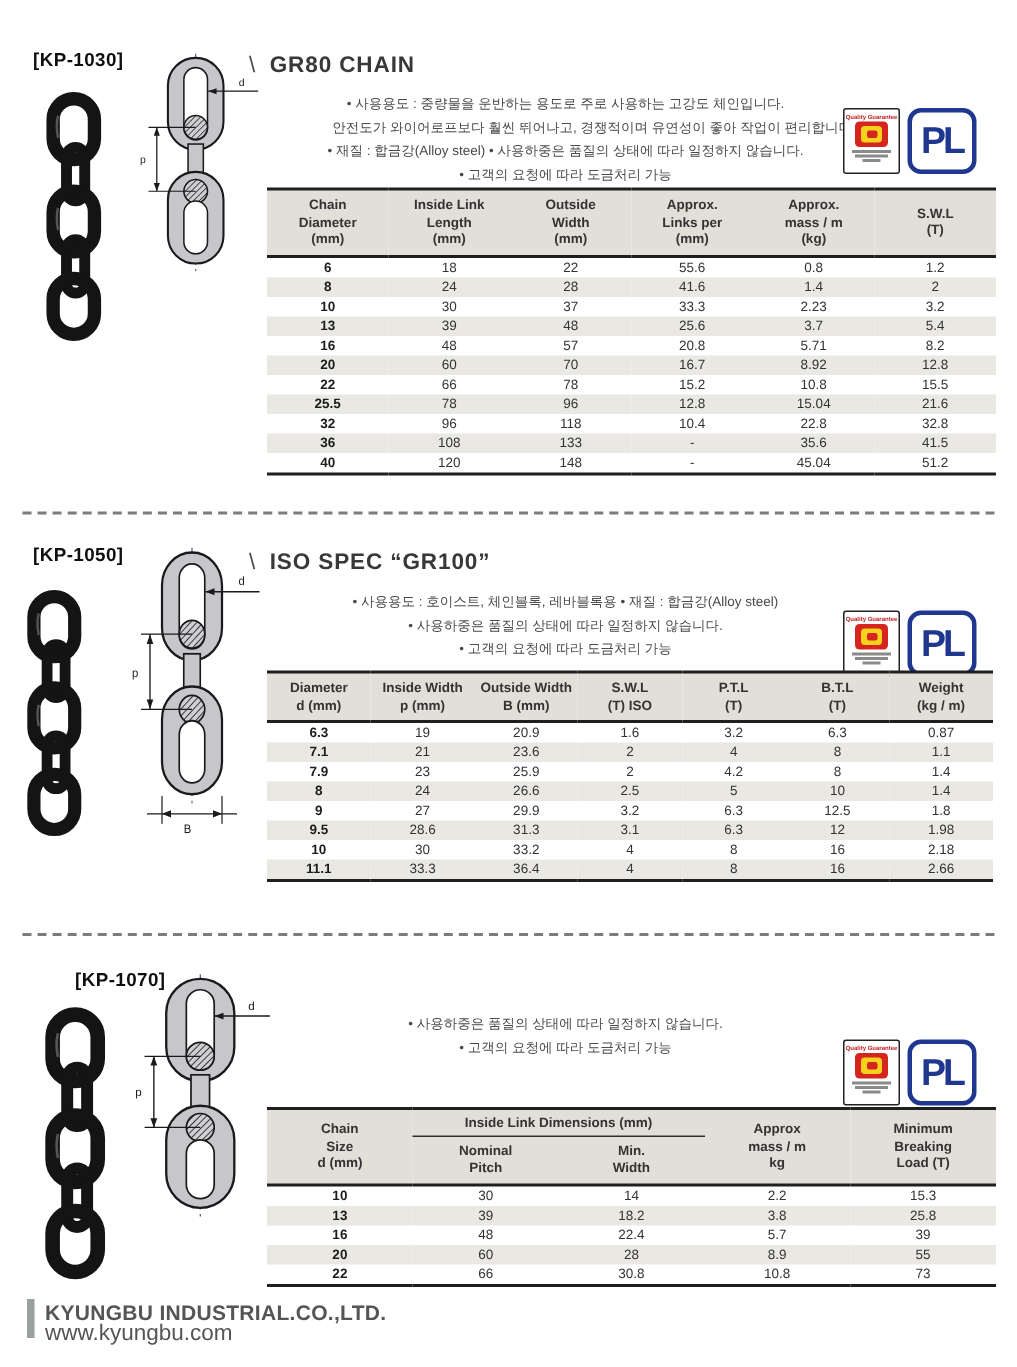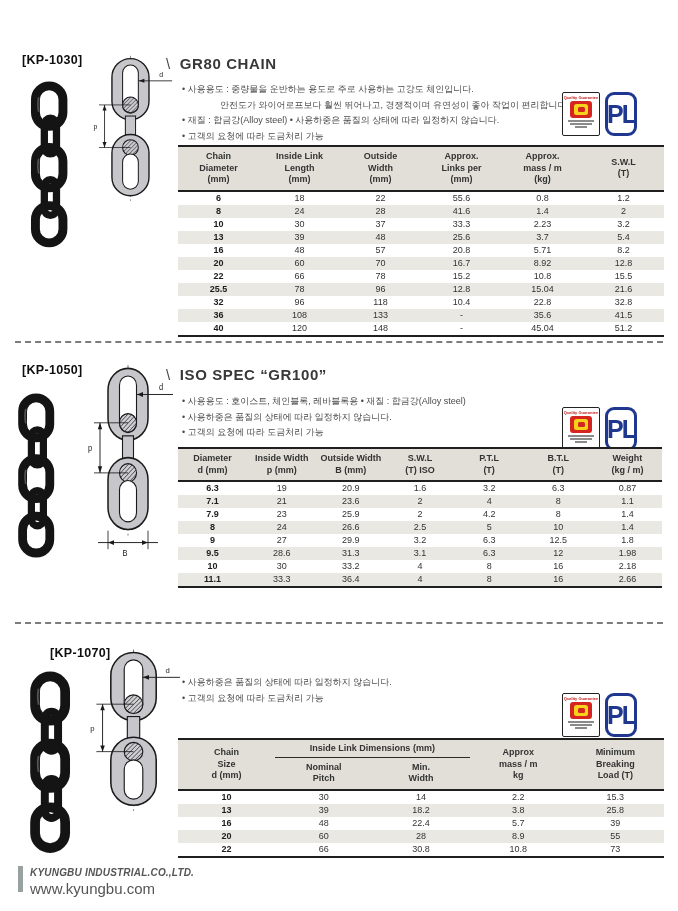--- a/index.html
+++ b/index.html
@@ -5,21 +5,21 @@
   html,body{margin:0;padding:0;background:#ffffff;}
   #page{position:relative;width:678px;height:911px;background:#fff;overflow:hidden;
         font-family:"Liberation Sans",sans-serif;color:#333;}
   .abs{position:absolute;}
   .section{position:absolute;left:0;width:678px;}
 
   .code{font-size:12.5px;font-weight:bold;color:#0f0f0f;letter-spacing:.3px;white-space:nowrap;}
   .title{font-size:15px;font-weight:bold;color:#383838;letter-spacing:.6px;white-space:nowrap;}
   .title .slash{font-weight:normal;color:#4a4a4a;margin-right:9px;font-size:15px;}
 
-  .bullets{font-size:9px;color:#4a4a4a;line-height:15.5px;width:390px;}
+  .bullets{font-size:9px;color:#4a4a4a;line-height:15.5px;width:390px;text-align:center;}
   .bullets .b::before{content:"\2022\00a0";color:#4a4a4a;}
   .bullets .cont{padding-left:38px;}
 
   .dtable{border-collapse:collapse;table-layout:fixed;width:100%;}
   .dtable th{background:#e2dfd8;font-size:9px;font-weight:bold;color:#333;text-align:center;
              white-space:pre-line;line-height:11.5px;padding:4px 0;vertical-align:middle;}
   .t12 th{border-top:2px solid #1f1f1f;border-bottom:2px solid #1f1f1f;}
   .t3 tr:first-child th{border-top:2px solid #1f1f1f;}
   .t3 th{border-bottom:2px solid #1f1f1f;}
   .t3 th.group{border-bottom:1px solid #2a2a2a;padding:3px 0 2px 0;}
@@ -35,34 +35,34 @@
   .qbadge{width:38px;height:44px;border:1.5px solid #222;border-radius:2px;background:#fff;
           box-sizing:border-box;display:flex;flex-direction:column;align-items:center;padding:2px 1px 1px;}
   .qlabel{font-size:4px;font-weight:bold;color:#c22222;white-space:nowrap;line-height:5px;}
   .qred{width:22px;height:17px;background:#d6241f;border-radius:3px;margin-top:1px;
         display:flex;align-items:center;justify-content:center;}
   .qyellow{width:14px;height:11px;background:#f6d21d;border-radius:2.5px;
         display:flex;align-items:center;justify-content:center;}
   .qinner{width:7px;height:5px;background:#d6241f;border-radius:1.5px;}
   .qlines{margin-top:2px;display:flex;flex-direction:column;gap:1.5px;align-items:center;}
   .qline{height:1.5px;background:#8a8a8a;}
-  .plbadge{width:32px;height:44px;border:3px solid #1f378f;border-radius:9px;background:#fff;
+  .plbadge{width:46px;height:44px;border:3px solid #1f378f;border-radius:9px;background:#fff;
         box-sizing:border-box;display:flex;align-items:center;justify-content:center;}
   .plbadge span{font-size:25px;font-weight:bold;color:#1f378f;letter-spacing:-2px;line-height:1;}
 
   .footer-bar{position:absolute;left:18px;top:866px;width:5px;height:26px;background:#99a0a0;}
-  .footer-company{position:absolute;left:30px;top:867px;font-size:10px;font-weight:bold;color:#555;letter-spacing:.2px;font-style:italic;}
+  .footer-company{position:absolute;left:30px;top:867px;font-size:14px;font-weight:bold;color:#555;letter-spacing:.2px;}
   .footer-url{position:absolute;left:30px;top:880px;font-size:15px;color:#555;}
 </style>
 </head>
 <body>
 
 <div id="page">
 
-  <div class="section" style="top:25px;height:312px;margin-top:20px;">
+  <div class="section" style="top:25px;height:312px;">
     <div class="abs code" style="left:22px;top:8px;">[KP-1030]</div>
 
     <svg class="abs" style="left:27px;top:36px;" width="46" height="170" viewBox="0 0 52 210">
       <rect x="8" y="6" width="34" height="50" rx="17" fill="none" stroke="#141414" stroke-width="11"></rect>
       <rect x="19" y="46" width="15" height="44" rx="7.5" fill="none" stroke="#141414" stroke-width="9"></rect>
       <rect x="8" y="82" width="34" height="50" rx="17" fill="none" stroke="#141414" stroke-width="11"></rect>
       <rect x="19" y="122" width="15" height="44" rx="7.5" fill="none" stroke="#141414" stroke-width="9"></rect>
       <rect x="8" y="154" width="34" height="46" rx="17" fill="none" stroke="#141414" stroke-width="11"></rect>
       <path d="M12 20 q-2 8 0 18" stroke="#555" stroke-width="2" fill="none"></path>
       <path d="M12 96 q-2 8 0 18" stroke="#555" stroke-width="2" fill="none"></path>

